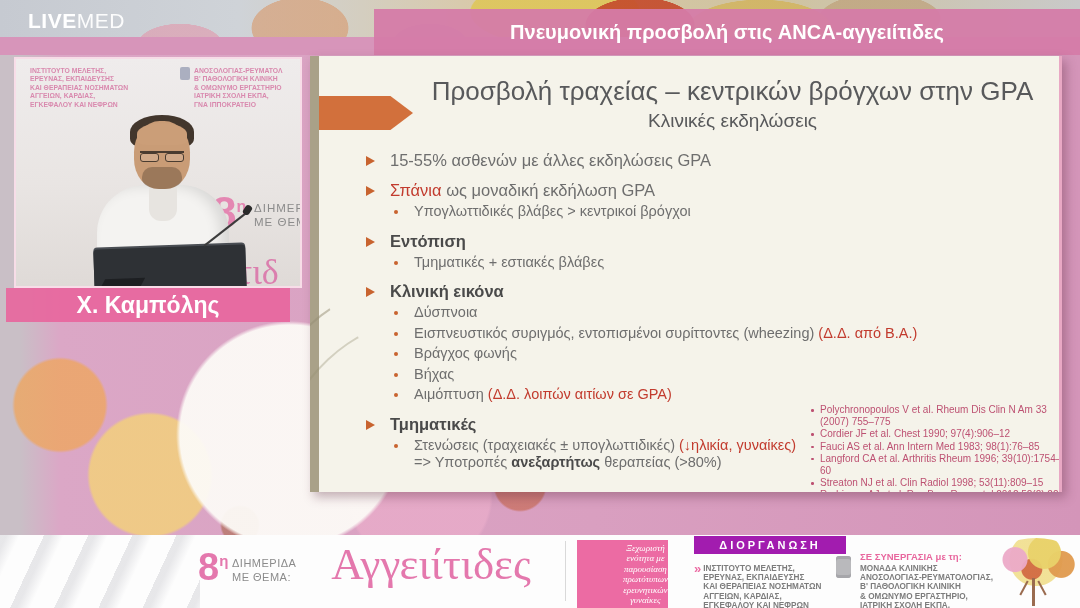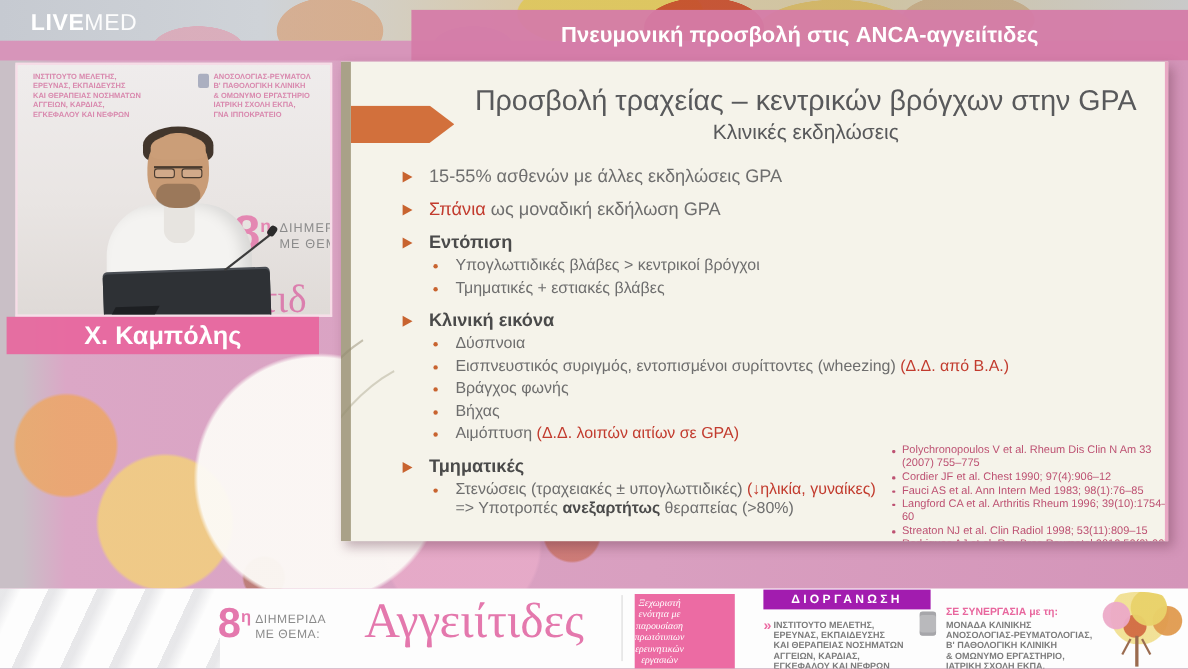--- a/index.html
+++ b/index.html
@@ -99,21 +99,21 @@
     ; opacity:1; }
   .f-fold { position:absolute; left:0; top:0; width:200px; height:73px;
     background:repeating-linear-gradient(115deg, rgba(205,205,210,.45) 0 6px, rgba(255,255,255,0) 18px 40px); }
   .f-8 { position:absolute; left:198px; top:543px; color:#e478ad; font-size:38px; font-weight:bold; line-height:36px; }
   .f-8 sup { font-size:15px; }
   .f-event { position:absolute; left:232px; top:557px; color:#8b8b8b; font-size:11px; line-height:13.5px; letter-spacing:.5px; }
   .f-title { position:absolute; left:300px; top:538px; width:262px; text-align:center; color:#e478ad;
     font-family:"Liberation Serif",serif; font-size:45px; }
   .f-div { position:absolute; left:565px; top:541px; width:1px; height:60px; background:#d9d9d9; }
   .f-box { position:absolute; left:577px; top:540px; width:91px; height:68px; background:#ec6ba3;
-    display:flex; align-items:center; justify-content:flex-start; text-align:center;
+    display:flex; align-items:center; justify-content:flex-end; text-align:center;
     color:#fff; font-style:italic; font-size:9px; line-height:10.5px; font-family:"Liberation Serif",serif; }
   .f-org-bar { position:absolute; left:694px; top:536px; width:152px; height:18px; background:#a21caf;
     display:flex; align-items:center; justify-content:center; color:#fff; font-weight:bold; font-size:11px; letter-spacing:3px; }
   .f-org-body { position:absolute; left:694px; top:564px; display:flex; gap:4px; }
   .f-chev { color:#ec6ba3; font-weight:bold; font-size:13px; line-height:10px; letter-spacing:-2px; }
   .f-org-lines, .f-partner-lines { color:#7c7c7c; font-size:8.2px; line-height:9.2px; font-weight:bold; }
   .f-emblem { position:absolute; left:836px; top:556px; width:15px; height:22px; background:#b9b9bc; border-radius:3px;
     box-shadow:inset 0 3px 0 #a6a6aa, inset 0 -3px 0 #a6a6aa; }
   .f-coop { position:absolute; left:860px; top:551px; }
   .f-coop-title { color:#e8679e; font-weight:bold; font-size:9.5px; margin-bottom:2px; }
@@ -187,22 +187,22 @@
   <div class="slide">
     <div class="slide-strip"></div>
     <div class="curve c1"></div>
     <div class="curve c2"></div>
     <div class="arrow"></div>
     <div class="slide-title">Προσβολή τραχείας – κεντρικών βρόγχων στην GPA</div>
     <div class="slide-subtitle">Κλινικές εκδηλώσεις</div>
     <div class="bullets" id="bullets">
         <div class="bullet l1"><span class="mk1"></span><span>15-55% ασθενών με άλλες εκδηλώσεις GPA</span></div>
         <div class="bullet l1"><span class="mk1"></span><span class="seg-red">Σπάνια</span><span> ως μοναδική εκδήλωση GPA</span></div>
+        <div class="bullet l2"><span class="mk2"></span><span>Υπογλωττιδικές βλάβες &gt; κεντρικοί βρόγχοι</span></div>
         <div class="bullet l1 head"><span class="mk1"></span><span>Εντόπιση</span></div>
-        <div class="bullet l2"><span class="mk2"></span><span>Υπογλωττιδικές βλάβες &gt; κεντρικοί βρόγχοι</span></div>
         <div class="bullet l2"><span class="mk2"></span><span>Τμηματικές + εστιακές βλάβες</span></div>
         <div class="bullet l1 head"><span class="mk1"></span><span>Κλινική εικόνα</span></div>
         <div class="bullet l2"><span class="mk2"></span><span>Δύσπνοια</span></div>
         <div class="bullet l2"><span class="mk2"></span><span>Εισπνευστικός συριγμός, εντοπισμένοι συρίττοντες (wheezing)  </span><span class="seg-red">(Δ.Δ. από Β.Α.)</span></div>
         <div class="bullet l2"><span class="mk2"></span><span>Βράγχος φωνής</span></div>
         <div class="bullet l2"><span class="mk2"></span><span>Βήχας</span></div>
         <div class="bullet l2"><span class="mk2"></span><span>Αιμόπτυση </span><span class="seg-red">(Δ.Δ. λοιπών αιτίων σε GPA)</span></div>
         <div class="bullet l1 head"><span class="mk1"></span><span>Τμηματικές</span></div>
         <div class="bullet l2"><span class="mk2"></span><span>Στενώσεις (τραχειακές ± υπογλωττιδικές) </span><span class="seg-red">(↓ηλικία, γυναίκες)</span></div>
         <div class="bullet l2 cont"><span>=&gt; Υποτροπές </span><span class="seg-bold">ανεξαρτήτως</span><span> θεραπείας (&gt;80%)</span></div>
@@ -227,21 +227,21 @@
     </div>
   <div class="f-title">Αγγειίτιδες</div>
   <div class="f-div"></div>
   <div class="f-box">
       <div id="fBox">
         <div>Ξεχωριστή</div>
         <div>ενότητα με</div>
         <div>παρουσίαση</div>
         <div>πρωτότυπων</div>
         <div>ερευνητικών</div>
-        <div>εργασιών</div>
+        <div>γυναίκες</div>
       </div>
     </div>
   <div class="f-org-bar">ΔΙΟΡΓΑΝΩΣΗ</div>
   <div class="f-org-body">
     <div class="f-chev">»</div>
     <div class="f-org-lines" id="fOrg">
         <div>ΙΝΣΤΙΤΟΥΤΟ ΜΕΛΕΤΗΣ,</div>
         <div>ΕΡΕΥΝΑΣ, ΕΚΠΑΙΔΕΥΣΗΣ</div>
         <div>ΚΑΙ ΘΕΡΑΠΕΙΑΣ ΝΟΣΗΜΑΤΩΝ</div>
         <div>ΑΓΓΕΙΩΝ, ΚΑΡΔΙΑΣ,</div>

